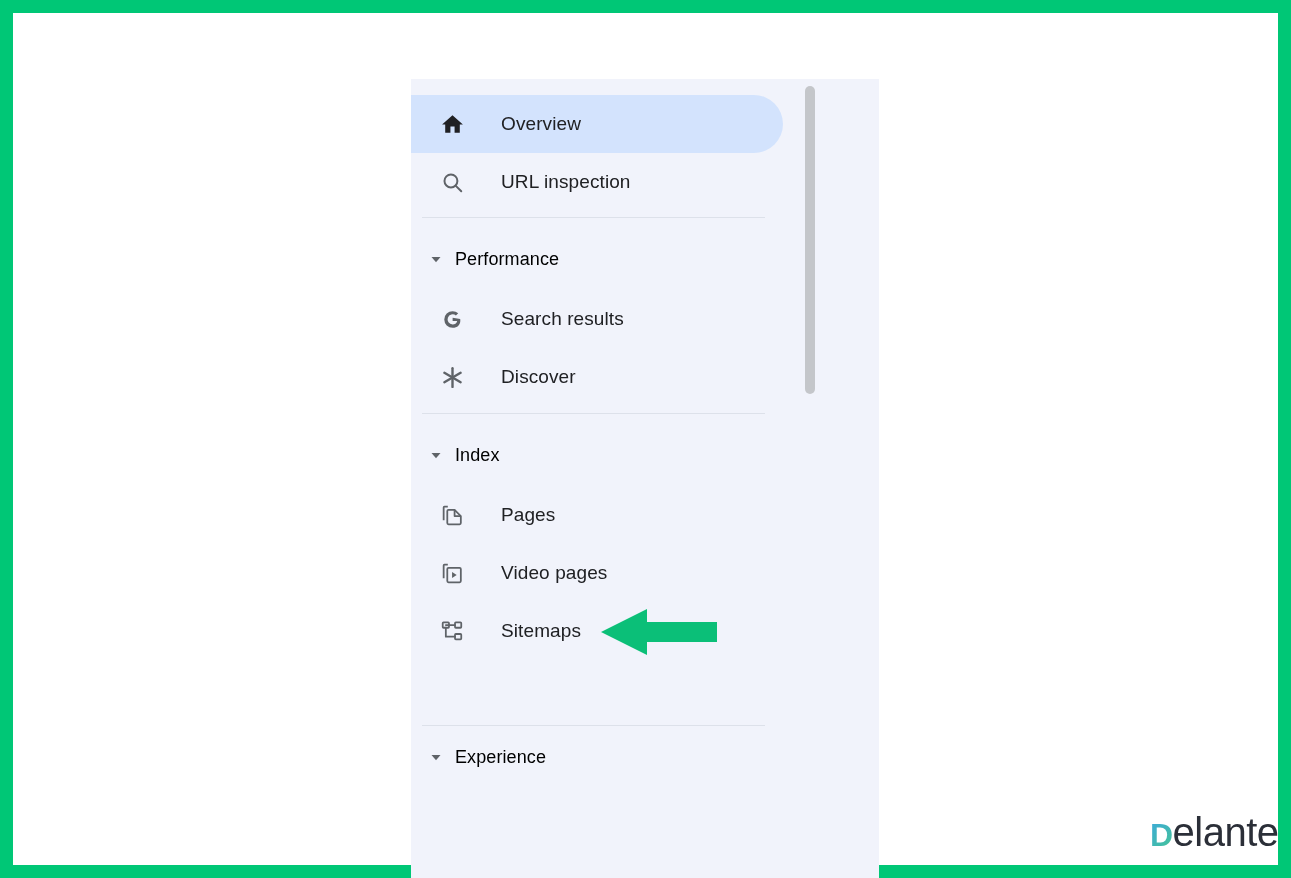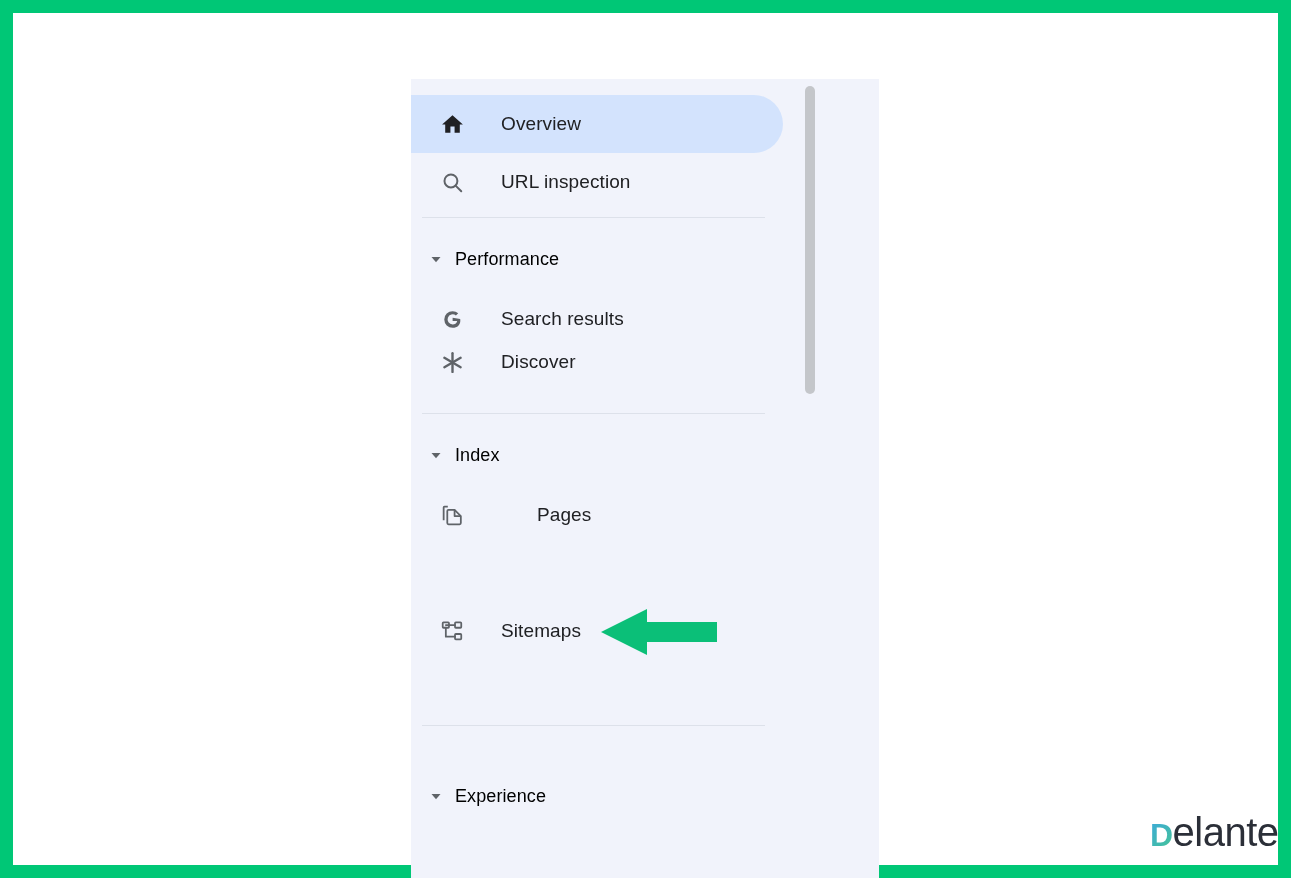--- a/index.html
+++ b/index.html
@@ -203,21 +203,21 @@
 
       <div class="nav-item" style="top:211px;text-align:right;">
         <span class="nav-icon">
           <svg width="25" height="25" viewBox="0 0 24 24" aria-hidden="true">
             <path fill="currentColor" d="M12.12 10.4v3.07h4.4a3.9 3.9 0 0 1-1.66 2.53 4.9 4.9 0 0 1-2.74.78 4.85 4.85 0 1 1 3.16-8.52l2.2-2.15A7.92 7.92 0 0 0 12.1 4a8 8 0 1 0 0 16c2.28 0 4.15-.75 5.5-2.06 1.4-1.38 1.9-3.33 1.9-5.07 0-.55-.05-1.04-.13-1.47z"></path>
           </svg>
         </span>
         <span class="nav-label">Search results</span>
       </div>
 
-      <div class="nav-item" style="top:254px;">
+      <div class="nav-item" style="top:269px;">
         <span class="nav-icon">
           <svg width="25" height="25" viewBox="0 0 24 24" aria-hidden="true" stroke="currentColor" stroke-width="2.3" stroke-linecap="round">
             <line x1="12" y1="3" x2="12" y2="21"></line>
             <line x1="4.2" y1="7.5" x2="19.8" y2="16.5"></line>
             <line x1="4.2" y1="16.5" x2="19.8" y2="7.5"></line>
           </svg>
         </span>
         <span class="nav-label">Discover</span>
       </div>
 
@@ -225,49 +225,59 @@
 
       <div class="section-head" style="top:363px;">
         <span class="caret">
           <svg width="12" height="12" viewBox="0 0 12 12" aria-hidden="true">
             <path d="M1.5 4 L10.5 4 L6 9.2 Z" fill="#5f6368"></path>
           </svg>
         </span>
         <span class="section-label">Index</span>
       </div>
 
-      <div class="nav-item" style="top:407px;gap:36px;">
+      <div class="nav-item" style="top:407px;">
         <span class="nav-icon">
           <svg width="25" height="25" viewBox="0 0 24 24" fill="none" stroke="currentColor" stroke-width="1.7" aria-hidden="true">
             <path d="M7.5 3.5 H4.2 A0.7.7 0 0 0 3.5 4.2 V16.5"></path>
             <path d="M14 6.5 H8.2 A1.2 1.2 0 0 0 7 7.7 V19.3 A1.2 1.2 0 0 0 8.2 20.5 H18.8 A1.2 1.2 0 0 0 20 19.3 V12.5 Z" stroke-linejoin="round"></path>
             <path d="M14 6.5 V12.5 H20" stroke-linejoin="round"></path>
           </svg>
         </span>
         <span class="nav-label">Pages</span>
       </div>
 
+      <div class="nav-item" style="top:465px;">
+        <span class="nav-icon">
+          <svg width="25" height="25" viewBox="0 0 24 24" fill="none" stroke="currentColor" stroke-width="1.7" aria-hidden="true">
+            <path d="M7.5 3.5 H4.2 A0.7.7 0 0 0 3.5 4.2 V16.5"></path>
+            <rect x="7" y="6.5" width="13" height="14" rx="1.2"></rect>
+            <path d="M11.6 10.6 L16 13.5 L11.6 16.4 Z" fill="currentColor" stroke="none"></path>
+          </svg>
+        </span>
+        <span class="nav-label">Video pages</span>
+      </div>
 
       <div class="nav-item" style="top:523px;align-items:center;">
         <span class="nav-icon">
           <svg width="25" height="25" viewBox="0 0 24 24" fill="none" stroke="currentColor" stroke-width="1.7" aria-hidden="true">
             <rect x="2.6" y="3.2" width="6" height="5.2" rx="0.8"></rect>
             <rect x="14.4" y="3.2" width="6" height="5.2" rx="0.8"></rect>
             <rect x="14.4" y="14.4" width="6" height="5.2" rx="0.8"></rect>
             <path d="M5.6 8.4 V17 H14.4" stroke-linecap="round" stroke-linejoin="round"></path>
             <path d="M5.6 5.8 H14.4" stroke-linecap="round"></path>
           </svg>
         </span>
         <span class="nav-label">Sitemaps</span>
       </div>
 
 
       <div class="divider" style="top:646px;"></div>
 
-      <div class="section-head" style="top:704px;">
+      <div class="section-head" style="top:665px;">
         <span class="caret">
           <svg width="12" height="12" viewBox="0 0 12 12" aria-hidden="true">
             <path d="M1.5 4 L10.5 4 L6 9.2 Z" fill="#5f6368"></path>
           </svg>
         </span>
         <span class="section-label">Experience</span>
       </div>
 
       <div id="scroll-track">
         <div id="scroll-thumb"></div>

